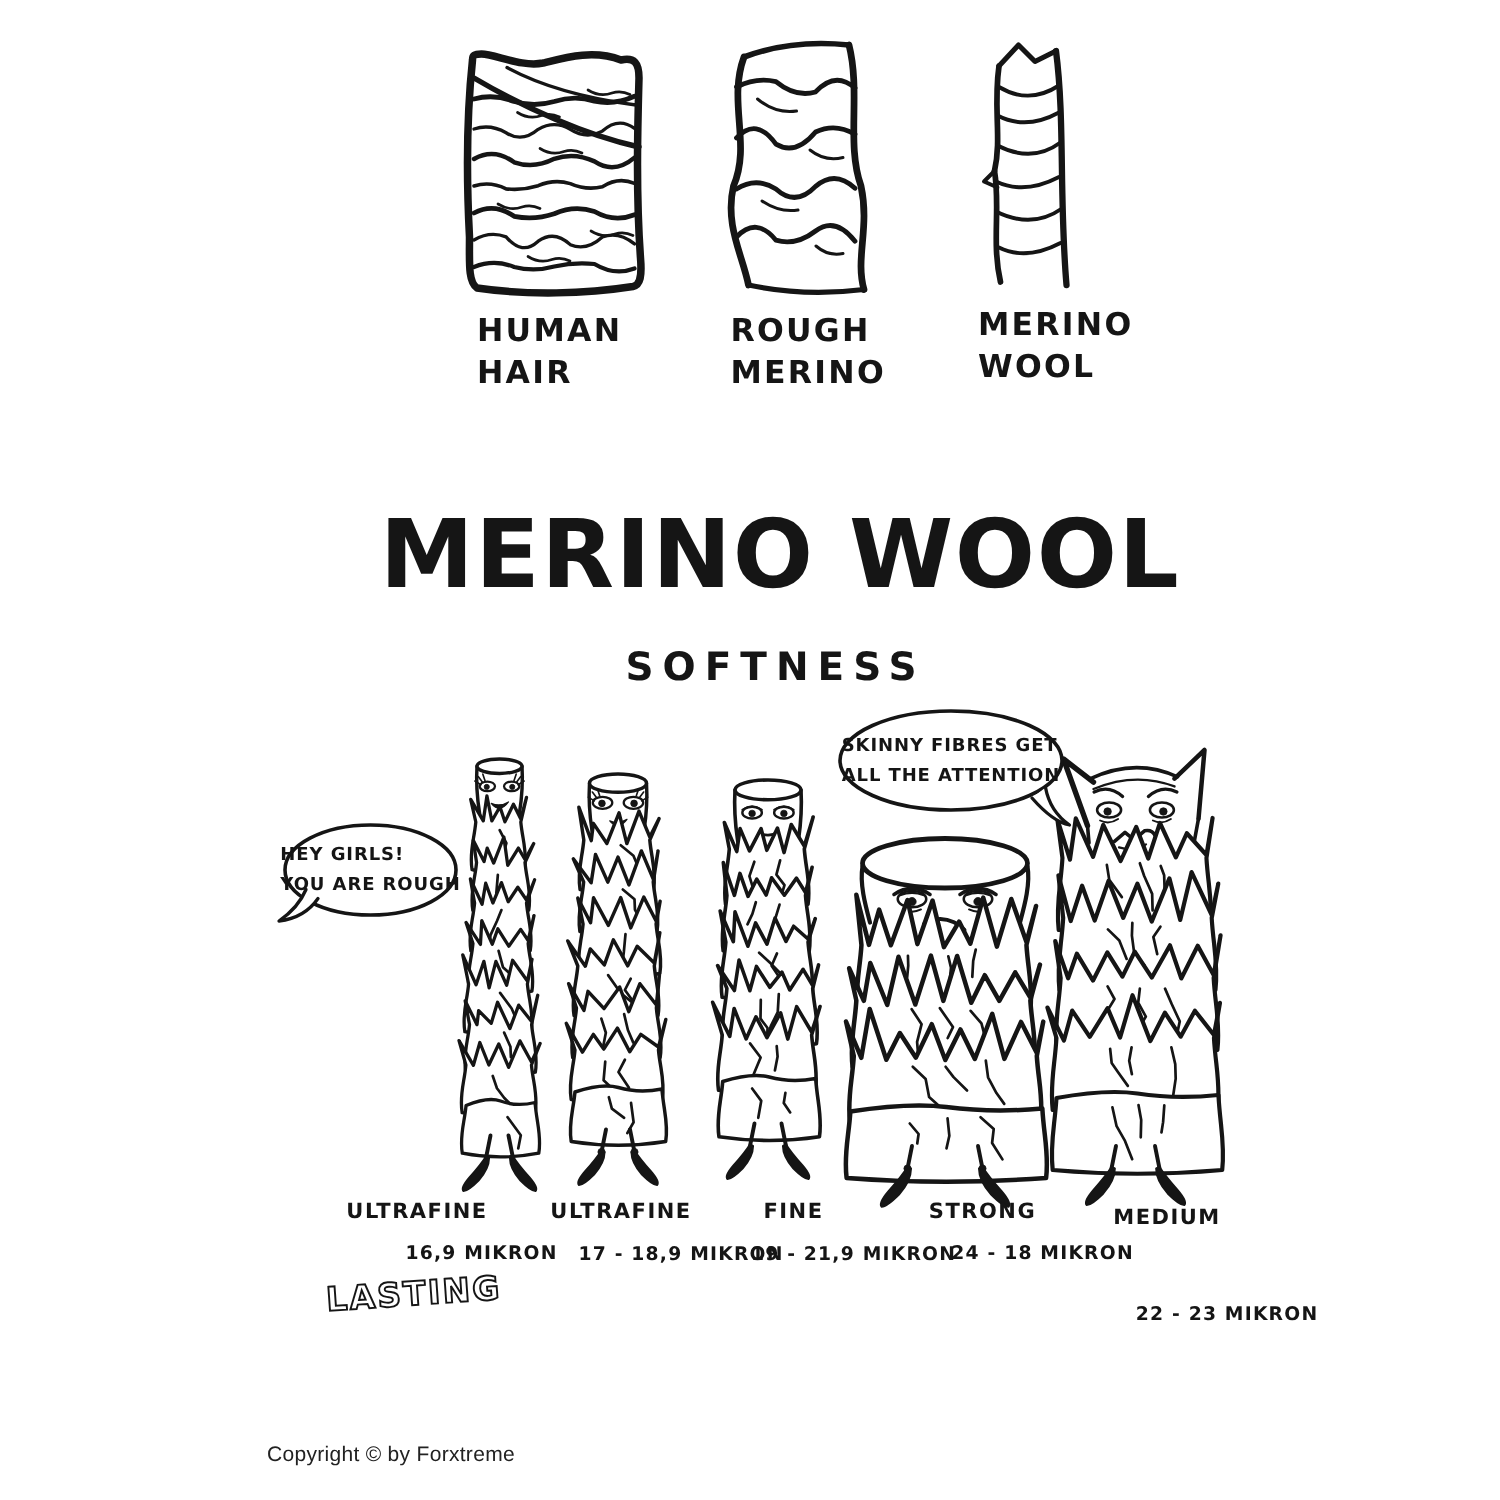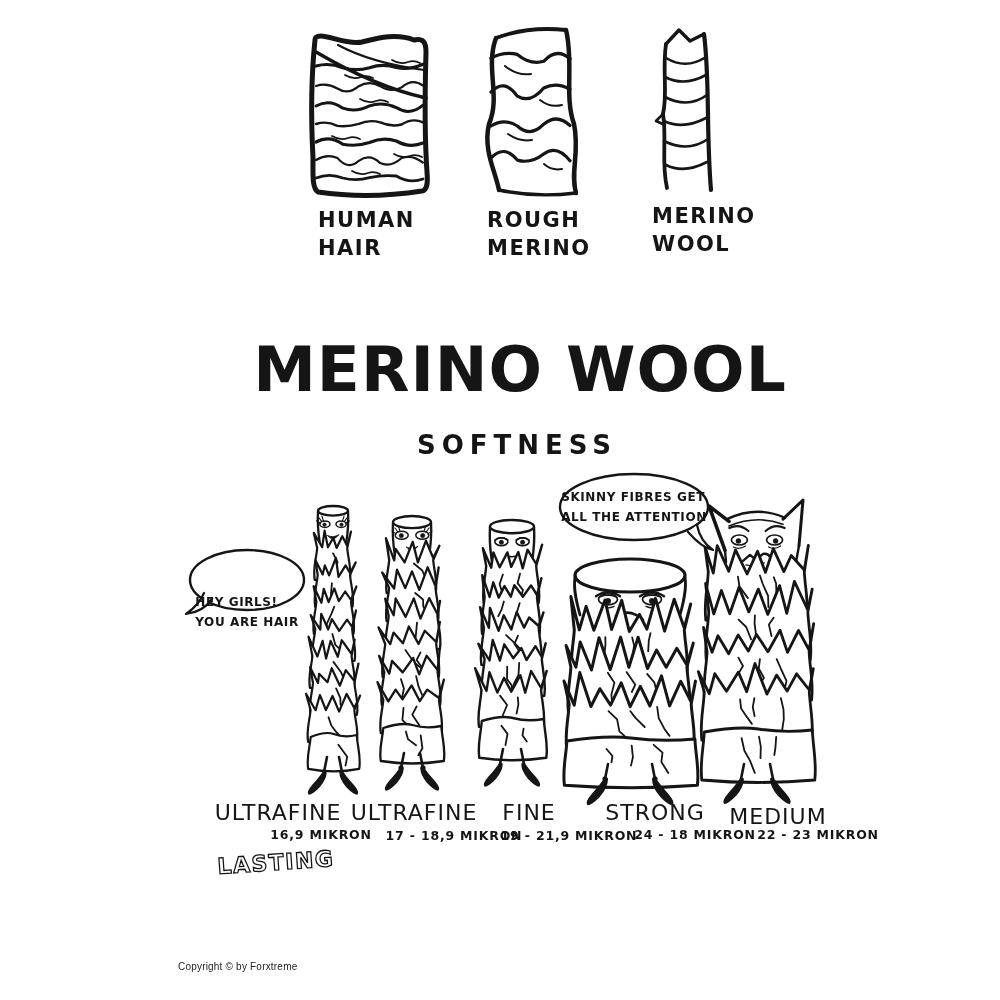--- a/index.html
+++ b/index.html
@@ -6,23 +6,23 @@
   .stage{position:relative;width:1000px;height:1000px;background:#fff;overflow:hidden;
          font-family:"DejaVu Sans",sans-serif;color:#151515;}
   #art{position:absolute;left:0;top:0;display:block;}
   .abs{position:absolute;}
   .ctr{transform:translateX(-50%);white-space:nowrap;}
   .comp-label{font-size:21px;font-weight:800;letter-spacing:1.5px;line-height:1.35;white-space:nowrap;}
   .title-main{font-size:63px;font-weight:900;letter-spacing:1px;line-height:1;}
   .title-sub{font-size:26px;font-weight:900;letter-spacing:6px;}
   .bubble-text{font-size:12px;font-weight:700;letter-spacing:0.6px;line-height:1.7;
                transform:translate(-50%,-50%);white-space:nowrap;}
-  .cat{font-size:22px;font-weight:400;letter-spacing:1px;}
+  .cat{font-size:14px;font-weight:700;letter-spacing:1px;}
   .mic{font-size:12.5px;font-weight:800;letter-spacing:0.8px;margin-left:40px;}
-  .copyright{font-size:10px;font-weight:400;color:#222;font-family:"Liberation Sans",sans-serif;letter-spacing:0.2px;}
+  .copyright{font-size:14px;font-weight:400;color:#222;font-family:"Liberation Sans",sans-serif;letter-spacing:0.2px;}
 </style>
 </head>
 <body>
 
 <div class="stage">
 
   <svg id="art" width="1000" height="1000" viewBox="0 0 1000 1000">
     <text x="276" y="870" text-anchor="middle" font-family="DejaVu Sans, sans-serif" font-size="22" font-weight="bold" letter-spacing="1.5" fill="#ffffff" stroke="#151515" stroke-width="1.3" transform="rotate(-4 276 864)">LASTING</text>
   <g>
         <path d="M 315 40 C 311 78 311 120 313 158 C 313 175 312 188 318 192 C 352 197 390 196 422 191 C 427 190 428 184 427 172 C 424 130 425 88 426 52 C 426 42 423 38 414 40 C 396 33 378 38 362 42 C 348 45 330 36 321 36 C 316 36 315 37 315 40 Z" fill="none" stroke="#151515" stroke-width="5" stroke-linecap="round" stroke-linejoin="round"></path>
@@ -270,35 +270,35 @@
     <div>MERINO</div>
   </div>
   <div class="abs comp-label" style="left:652px;top:202px">
     <div>MERINO</div>
     <div>WOOL</div>
   </div>
 
   <div class="abs ctr title-main" style="left:520px;top:338px">MERINO WOOL</div>
   <div class="abs ctr title-sub" style="left:517px;top:430px">SOFTNESS</div>
 
-  <div class="abs bubble-text" style="left:247px;top:612px">
+  <div class="abs bubble-text" style="left:247px;top:580px">
     <div>HEY GIRLS!</div>
-    <div>YOU ARE HAIR</div>
+    <div>YOU ARE ROUGH</div>
   </div>
   <div class="abs bubble-text" style="left:634px;top:507px">
     <div>SKINNY FIBRES GET</div>
     <div>ALL THE ATTENTION</div>
   </div>
 
   <div class="abs ctr cat" style="left:278px;top:800px">ULTRAFINE</div>
   <div class="abs ctr cat" style="left:414px;top:800px">ULTRAFINE</div>
   <div class="abs ctr cat" style="left:529px;top:800px">FINE</div>
   <div class="abs ctr cat" style="left:655px;top:800px">STRONG</div>
   <div class="abs ctr cat" style="left:778px;top:804px">MEDIUM</div>
 
   <div class="abs ctr mic" style="left:281px;top:827px">16,9 MIKRON</div>
   <div class="abs ctr mic" style="left:414px;top:828px">17 - 18,9 MIKRON</div>
   <div class="abs ctr mic" style="left:529px;top:828px">19 - 21,9 MIKRON</div>
   <div class="abs ctr mic" style="left:655px;top:827px">24 - 18 MIKRON</div>
-  <div class="abs ctr mic" style="left:778px;top:827px">22 - 23 MIKRON</div>
+  <div class="abs ctr mic" style="left:778px;top:868px">22 - 23 MIKRON</div>
 
   <div class="abs copyright" style="left:178px;top:961px">Copyright © by Forxtreme</div>
 </div>
 
 </body></html>

